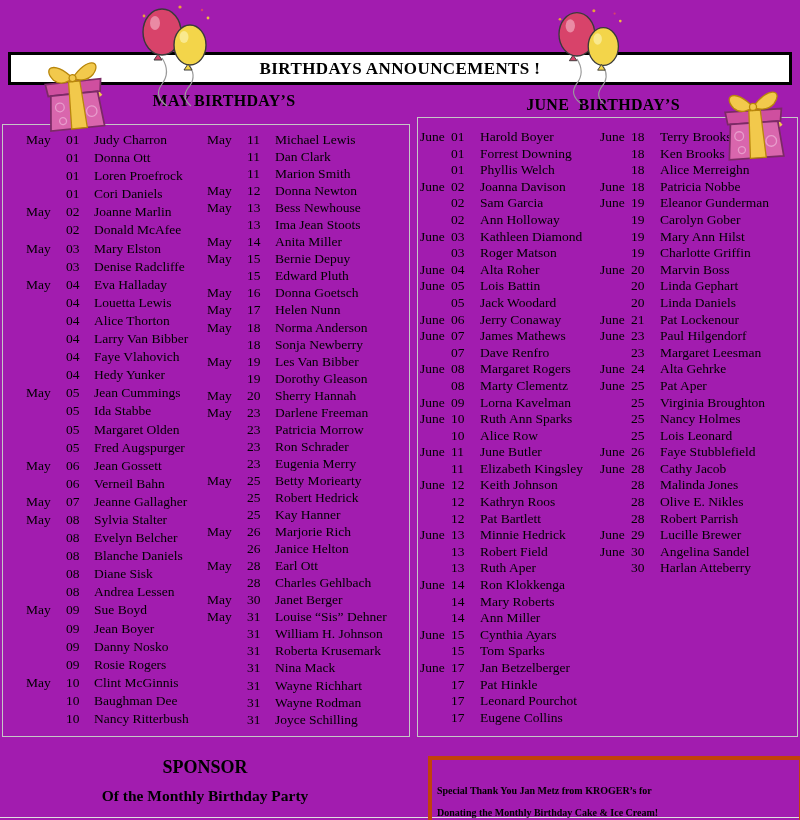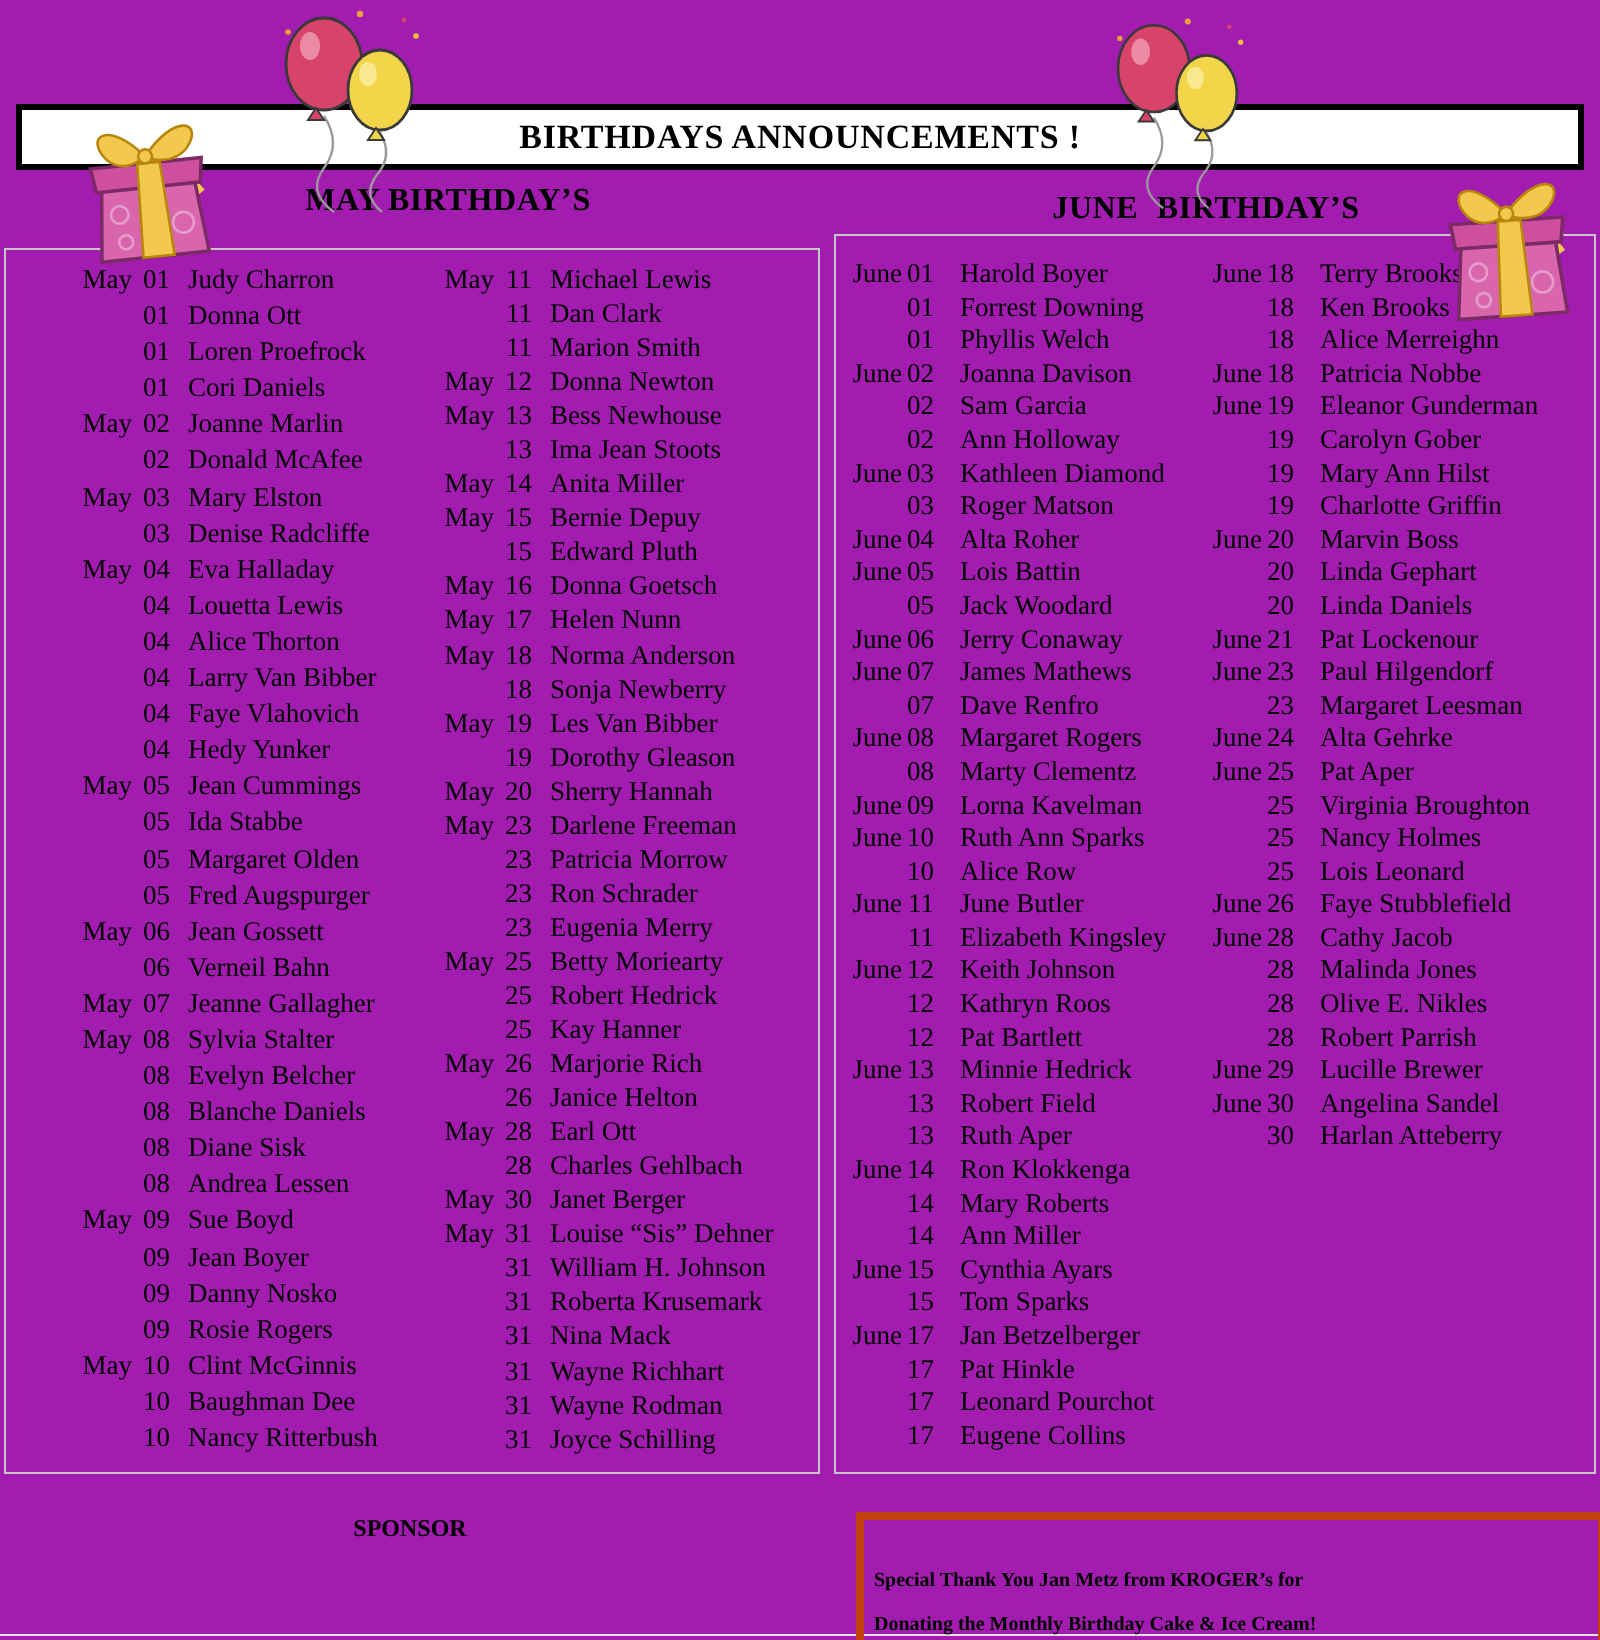--- a/index.html
+++ b/index.html
@@ -13,36 +13,36 @@
   .deco{position:absolute;z-index:3;}
 
   .heading{position:absolute;font-weight:bold;font-size:16px;text-align:center;letter-spacing:.3px;z-index:2;}
   #may-heading{left:0;top:92px;width:392px;padding-left:28px;}
   #june-heading{left:418px;top:96px;width:370px;word-spacing:5px;}
 
   .listbox{position:absolute;border:1px solid #c6c6c6;background:transparent;z-index:0;}
   #may-box{left:2px;top:124px;width:406px;height:611px;}
   #june-box{left:417px;top:117px;width:379px;height:618px;}
 
-  .col{position:absolute;z-index:2;text-align:right;}
+  .col{position:absolute;z-index:2;}
   #may-col1{left:26px;top:131px;width:178px;}
   #may-col2{left:207px;top:131px;width:200px;}
   #june-col1{left:420px;top:129px;width:178px;}
   #june-col2{left:600px;top:129px;width:196px;}
 
   .row{display:flex;white-space:nowrap;font-size:13.5px;}
   #may-col1 .row{height:18.1px;line-height:18.1px;}
   #may-col2 .row{height:17.05px;line-height:17.05px;}
   #june-col1 .row,#june-col2 .row{height:16.6px;line-height:16.6px;}
 
   .may .m{width:40px;}   .may .d{width:19px;}  .may .n{padding-left:9px;}
   .june .m{width:31px;}  .june .d{width:16px;} .june .n{padding-left:13px;}
 
   #sponsor{position:absolute;left:0;top:757px;width:410px;text-align:center;font-weight:bold;z-index:2;}
-  #sponsor .s1{font-size:12px;margin-bottom:9px;}
+  #sponsor .s1{font-size:18px;margin-bottom:9px;}
   #sponsor .s2{font-size:15.5px;}
 
   #thanks-box{position:absolute;left:428px;top:756px;width:357px;height:48px;
               border:4px solid #c2410c;padding:20px 5px;z-index:2;
               font-weight:bold;font-size:10px;line-height:22px;}
 
   .bottom-line{position:absolute;left:0;top:817px;width:800px;border-top:1px solid #e0e0e0;z-index:0;}
 </style>
 </head>
 <body>
@@ -774,20 +774,21 @@
       </div>
       <div class="row">
         <span class="m"></span>
         <span class="d">30</span>
         <span class="n">Harlan Atteberry</span>
       </div>
     </div>
 
   <div id="sponsor">
     <div class="s1">SPONSOR</div>
+    <div class="s2">Of the Monthly Birthday Party</div>
   </div>
 
   <div id="thanks-box">
     <div>Special Thank You Jan Metz from KROGER’s for</div>
     <div>Donating the Monthly Birthday Cake &amp; Ice Cream!</div>
   </div>
 
   <div class="bottom-line"></div>
 </div>
 

